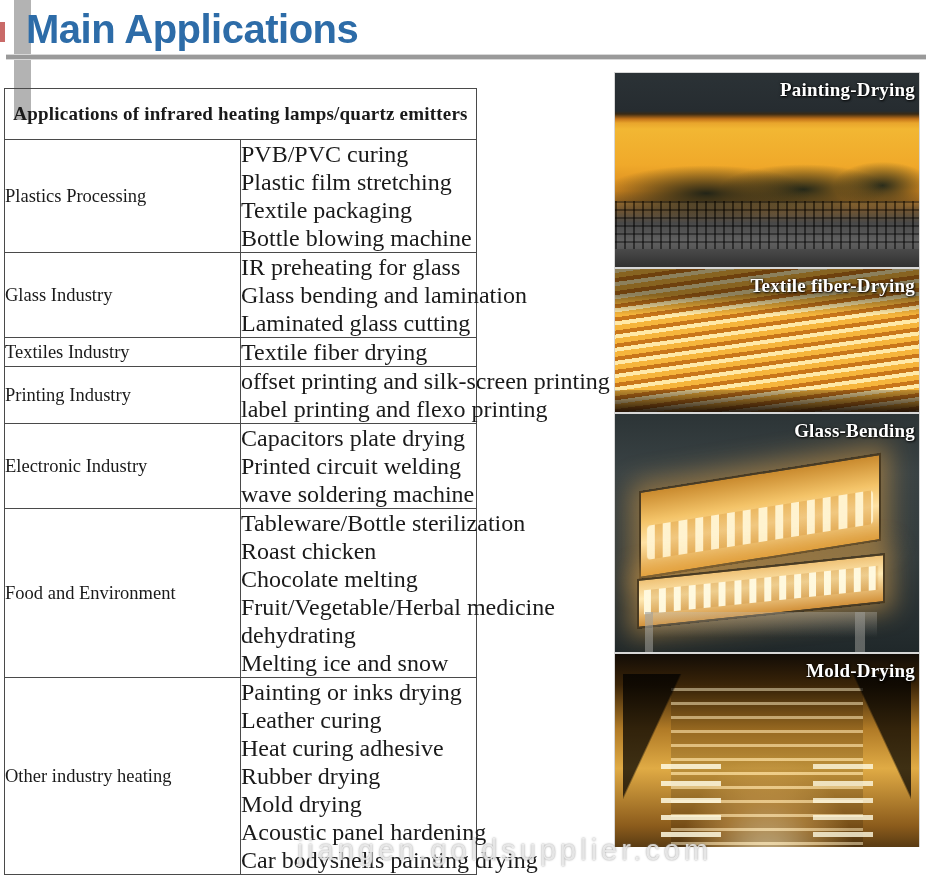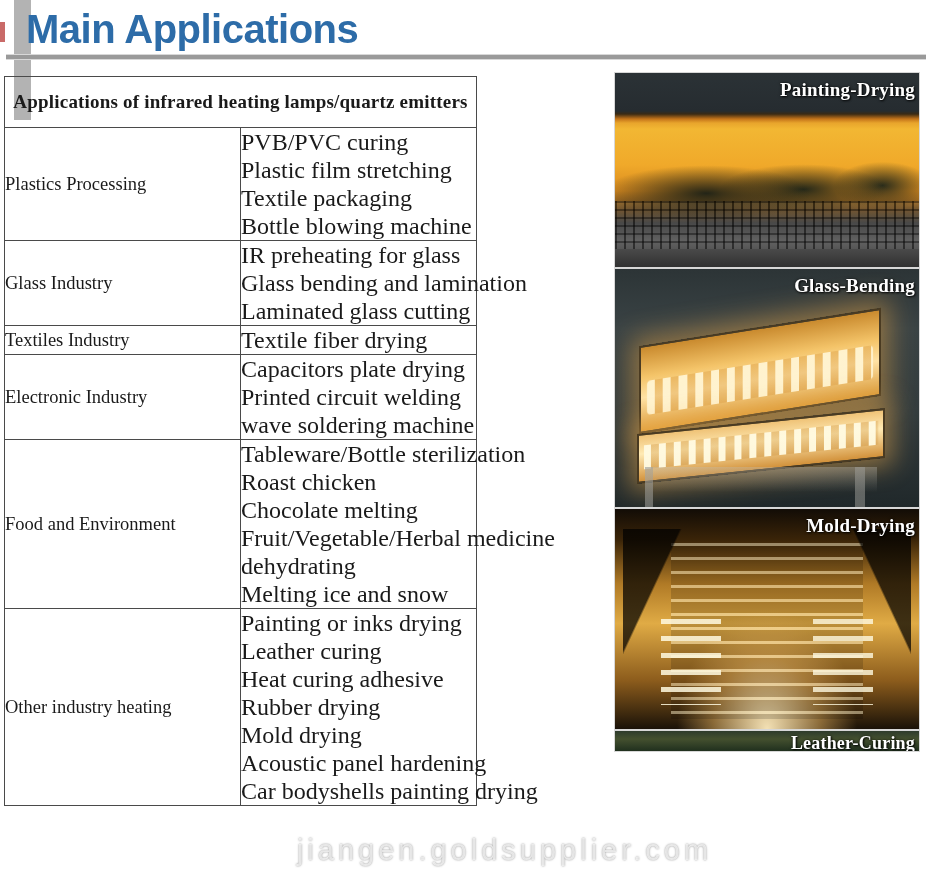--- a/index.html
+++ b/index.html
@@ -64,20 +64,21 @@
   #apps-table-wrap {
     position: absolute;
     left: 4px;
     top: 76px;
     width: 582px;
   }
   table.apps {
     border-collapse: collapse;
     width: 473px;
     table-layout: fixed;
+    margin-top: 12px;
   }
   table.apps td, table.apps th {
     border: 1px solid #4a4a4a;
     vertical-align: middle;
     padding: 0;
   }
   th.table-header {
     height: 50px;
     text-align: center;
     font-size: 19px;
@@ -299,20 +300,27 @@
             <div class="item-line">Laminated glass cutting</div>
           </td>
         </tr>
         <tr>
           <td class="cat-cell">Textiles Industry</td>
           <td class="items-cell">
             <div class="item-line">Textile fiber drying</div>
           </td>
         </tr>
         <tr>
+          <td class="cat-cell">Printing Industry</td>
+          <td class="items-cell">
+            <div class="item-line">offset printing and silk-screen  printing</div>
+            <div class="item-line">label printing and flexo printing</div>
+          </td>
+        </tr>
+        <tr>
           <td class="cat-cell">Electronic Industry</td>
           <td class="items-cell">
             <div class="item-line">Capacitors plate drying</div>
             <div class="item-line">Printed circuit welding</div>
             <div class="item-line">wave soldering machine</div>
           </td>
         </tr>
         <tr>
           <td class="cat-cell">Food and Environment</td>
           <td class="items-cell">
@@ -340,20 +348,24 @@
   </table>
 </div>
 
 <div id="photo-column">
 
   <div class="photo" id="photo-painting">
     <div class="mesh"></div>
     <div class="caption">Painting-Drying</div>
   </div>
 
+  <div class="photo" id="photo-textile">
+    <div class="darkbar"></div>
+    <div class="caption">Textile fiber-Drying</div>
+  </div>
 
   <div class="photo" id="photo-glass">
     <div class="oven-lid">
         <div class="lamps"></div>
       </div>
     <div class="oven-base">
         <div class="lamps"></div>
       </div>
     <div class="legs"></div>
     <div class="caption">Glass-Bending</div>

